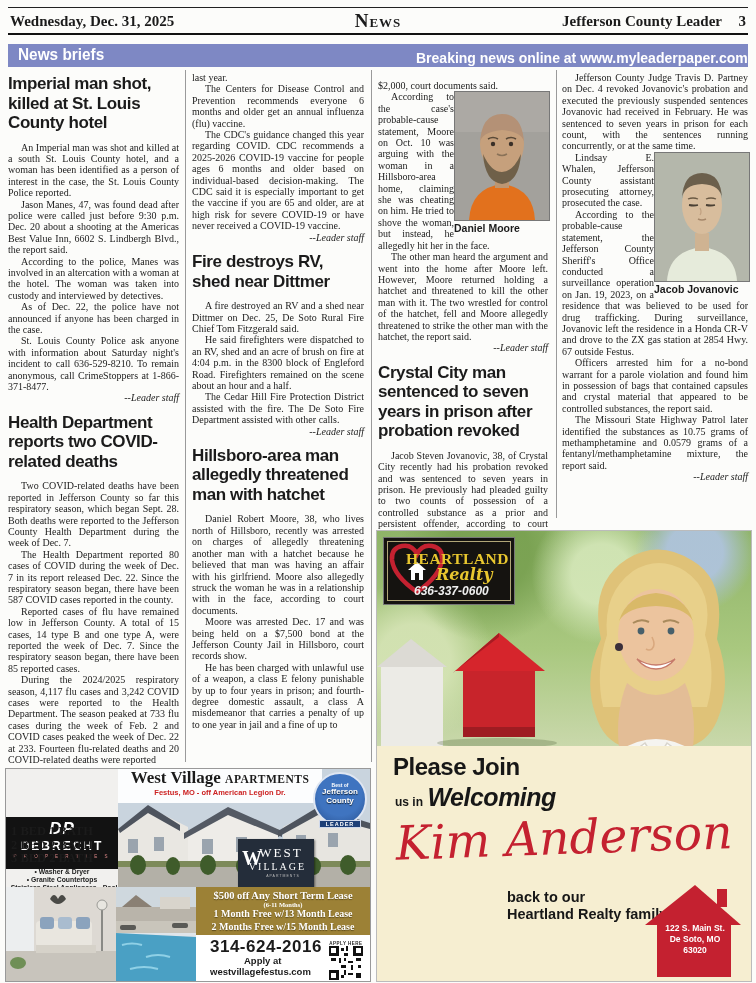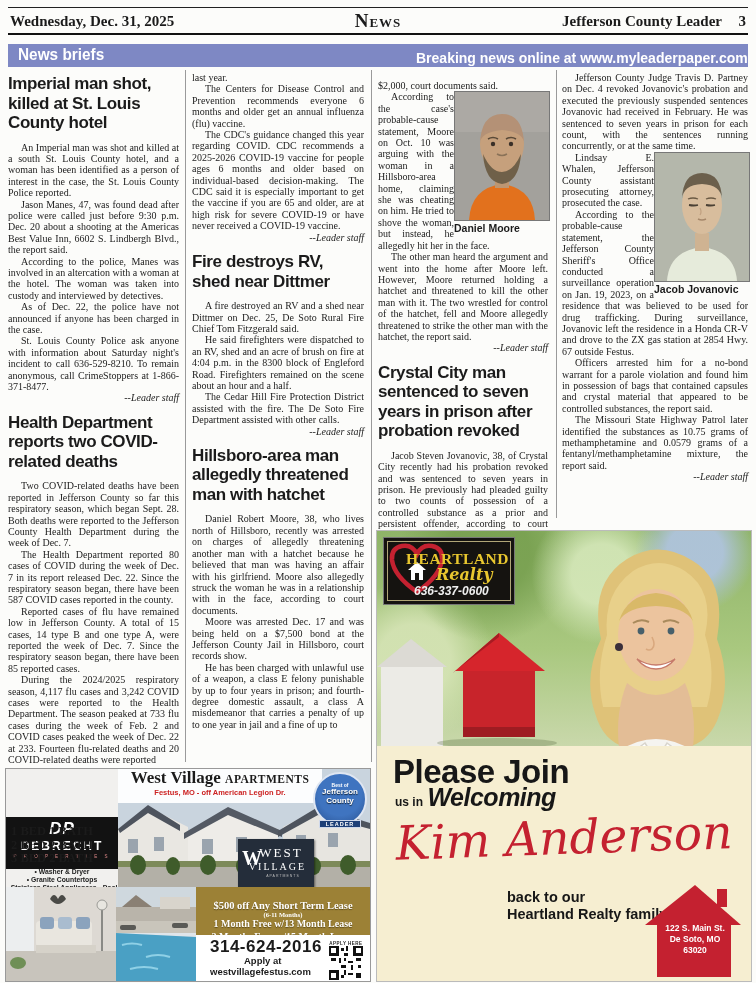--- a/index.html
+++ b/index.html
@@ -67,21 +67,21 @@
   .wv-sign{position:absolute;left:232px;top:70px;width:76px;height:48px;background:#242d3a;
            color:#fff;text-align:center;box-shadow:1px 1px 2px rgba(0,0,0,0.5);}
   .wv-sign-w{position:absolute;left:4px;top:8px;font-size:20px;font-weight:bold;font-family:"Liberation Serif",serif;}
   .wv-sign-t1{font-family:"Liberation Serif",serif;font-size:13px;letter-spacing:2px;padding-top:6px;padding-left:10px;}
   .wv-sign-t2{font-family:"Liberation Serif",serif;font-size:10px;letter-spacing:2px;padding-left:3px;}
   .wv-sign-t3{font-size:3.5px;letter-spacing:1px;color:#bbb;padding-left:14px;padding-top:2px;}
   .wv-p2{position:absolute;left:0;top:118px;width:110px;height:94px;}
   .wv-p3{position:absolute;left:110px;top:118px;width:80px;height:94px;}
   .wv-gold{position:absolute;left:190px;top:118px;width:174px;height:48px;background:#9c8136;
            color:#fff;text-align:center;font-family:"Liberation Serif",serif;font-weight:bold;}
-  .wv-gold .g1{font-size:10.5px;padding-top:13px;text-shadow:0 1px 1px #5c4a18;}
+  .wv-gold .g1{font-size:10.5px;padding-top:3px;text-shadow:0 1px 1px #5c4a18;}
   .wv-gold .g2{font-size:6.5px;line-height:7px;}
   .wv-gold .g3{font-size:10px;line-height:12.5px;text-shadow:0 1px 1px #5c4a18;}
   .wv-contact{position:absolute;left:190px;top:166px;width:174px;height:46px;background:#fff;}
   .wv-phone{position:absolute;left:14px;top:2px;font-size:17px;font-weight:bold;letter-spacing:0.5px;}
   .wv-apply1{position:absolute;left:48px;top:20px;font-weight:bold;font-size:9.5px;}
   .wv-apply2{position:absolute;left:14px;top:31px;font-weight:bold;font-size:9.5px;}
   .wv-qr{position:absolute;right:4px;top:6px;width:40px;text-align:center;}
   .wv-qr-label{font-size:4.5px;font-weight:bold;letter-spacing:0.5px;}
   
   #ad-hl{position:absolute;left:376px;top:530px;width:374px;height:450px;border:1px solid #bbb;overflow:hidden;}
@@ -98,21 +98,21 @@
   .hl-hname{position:absolute;left:22px;top:12px;color:#e9c72f;font-family:"Liberation Serif",serif;
             font-weight:bold;font-size:15.5px;letter-spacing:0.5px;}
   .hl-hrealty{position:absolute;left:52px;top:27px;color:#e9c72f;font-family:"DejaVu Serif",serif;
               font-style:italic;font-weight:bold;font-size:16px;}
   .hl-hphone{position:absolute;left:30px;top:46px;color:#eee;font-family:"Liberation Sans",sans-serif;
              font-weight:bold;font-style:italic;font-size:12px;}
   .hl-houses{position:absolute;left:0;top:84px;}
   .hl-woman{position:absolute;right:6px;top:12px;}
   .hl-cream{position:absolute;left:0;top:215px;width:374px;height:235px;background:#f6eed1;}
   .hl-join1{position:absolute;left:16px;top:222px;font-family:"Liberation Sans",sans-serif;
-            font-weight:bold;font-size:33px;letter-spacing:-0.5px;color:#171717;}
+            font-weight:bold;font-size:24px;letter-spacing:-0.5px;color:#171717;}
   .hl-join2{position:absolute;left:18px;top:252px;color:#171717;font-family:"Liberation Sans",sans-serif;}
   .hl-join2 .small{font-weight:bold;font-size:12px;}
   .hl-join2 .big{font-weight:bold;font-style:italic;font-size:25px;letter-spacing:-0.5px;}
   .hl-name{position:absolute;left:0;top:278px;width:374px;text-align:center;color:#c42130;
            font-family:"DejaVu Serif",serif;font-style:italic;font-size:47px;line-height:58px;
            transform:rotate(-2deg);}
   .hl-back{position:absolute;left:130px;top:358px;font-family:"Liberation Sans",sans-serif;
            font-weight:bold;font-size:14.5px;line-height:17px;color:#171717;}
   .hl-contact{position:absolute;left:0px;top:406px;width:290px;text-align:center;
               font-family:"Liberation Sans",sans-serif;font-weight:bold;color:#171717;}

